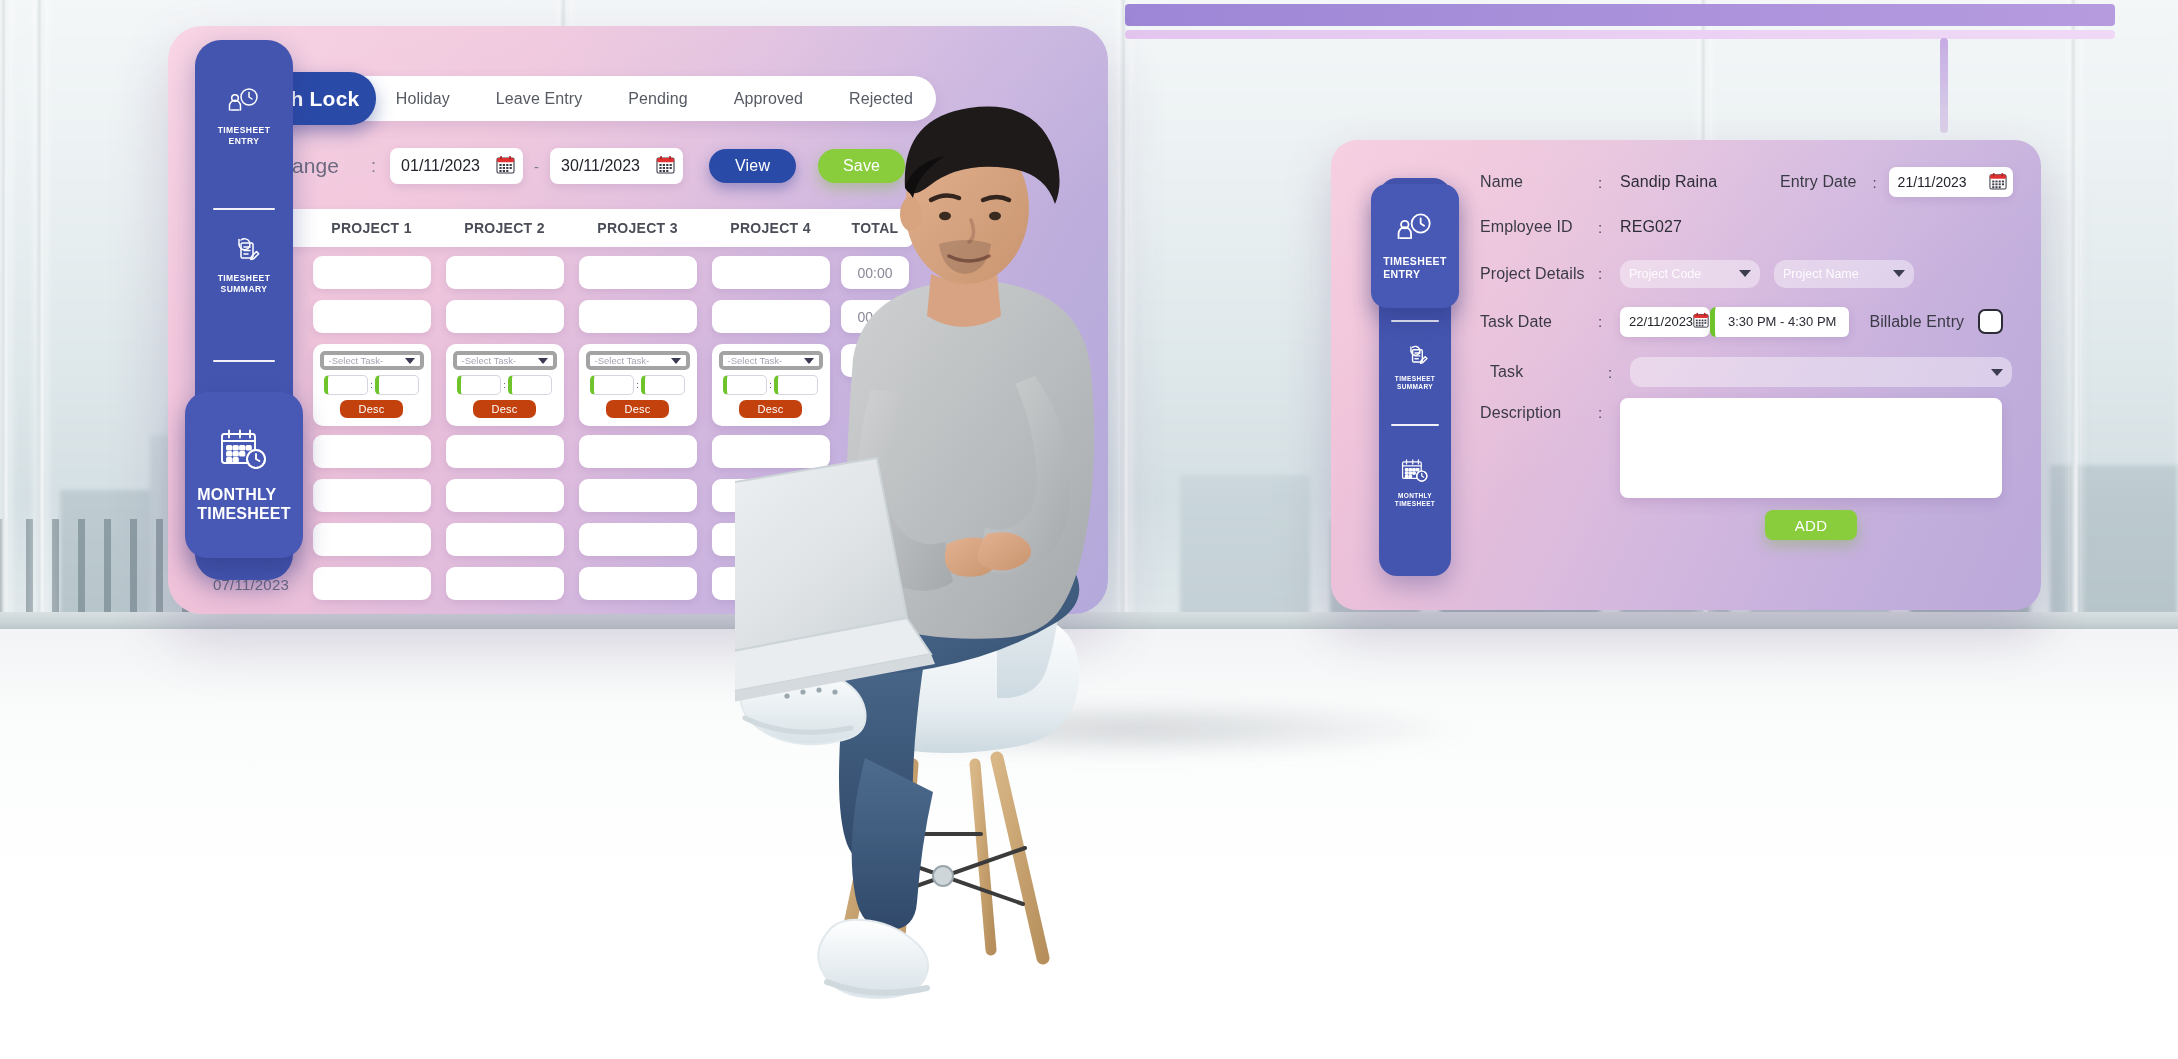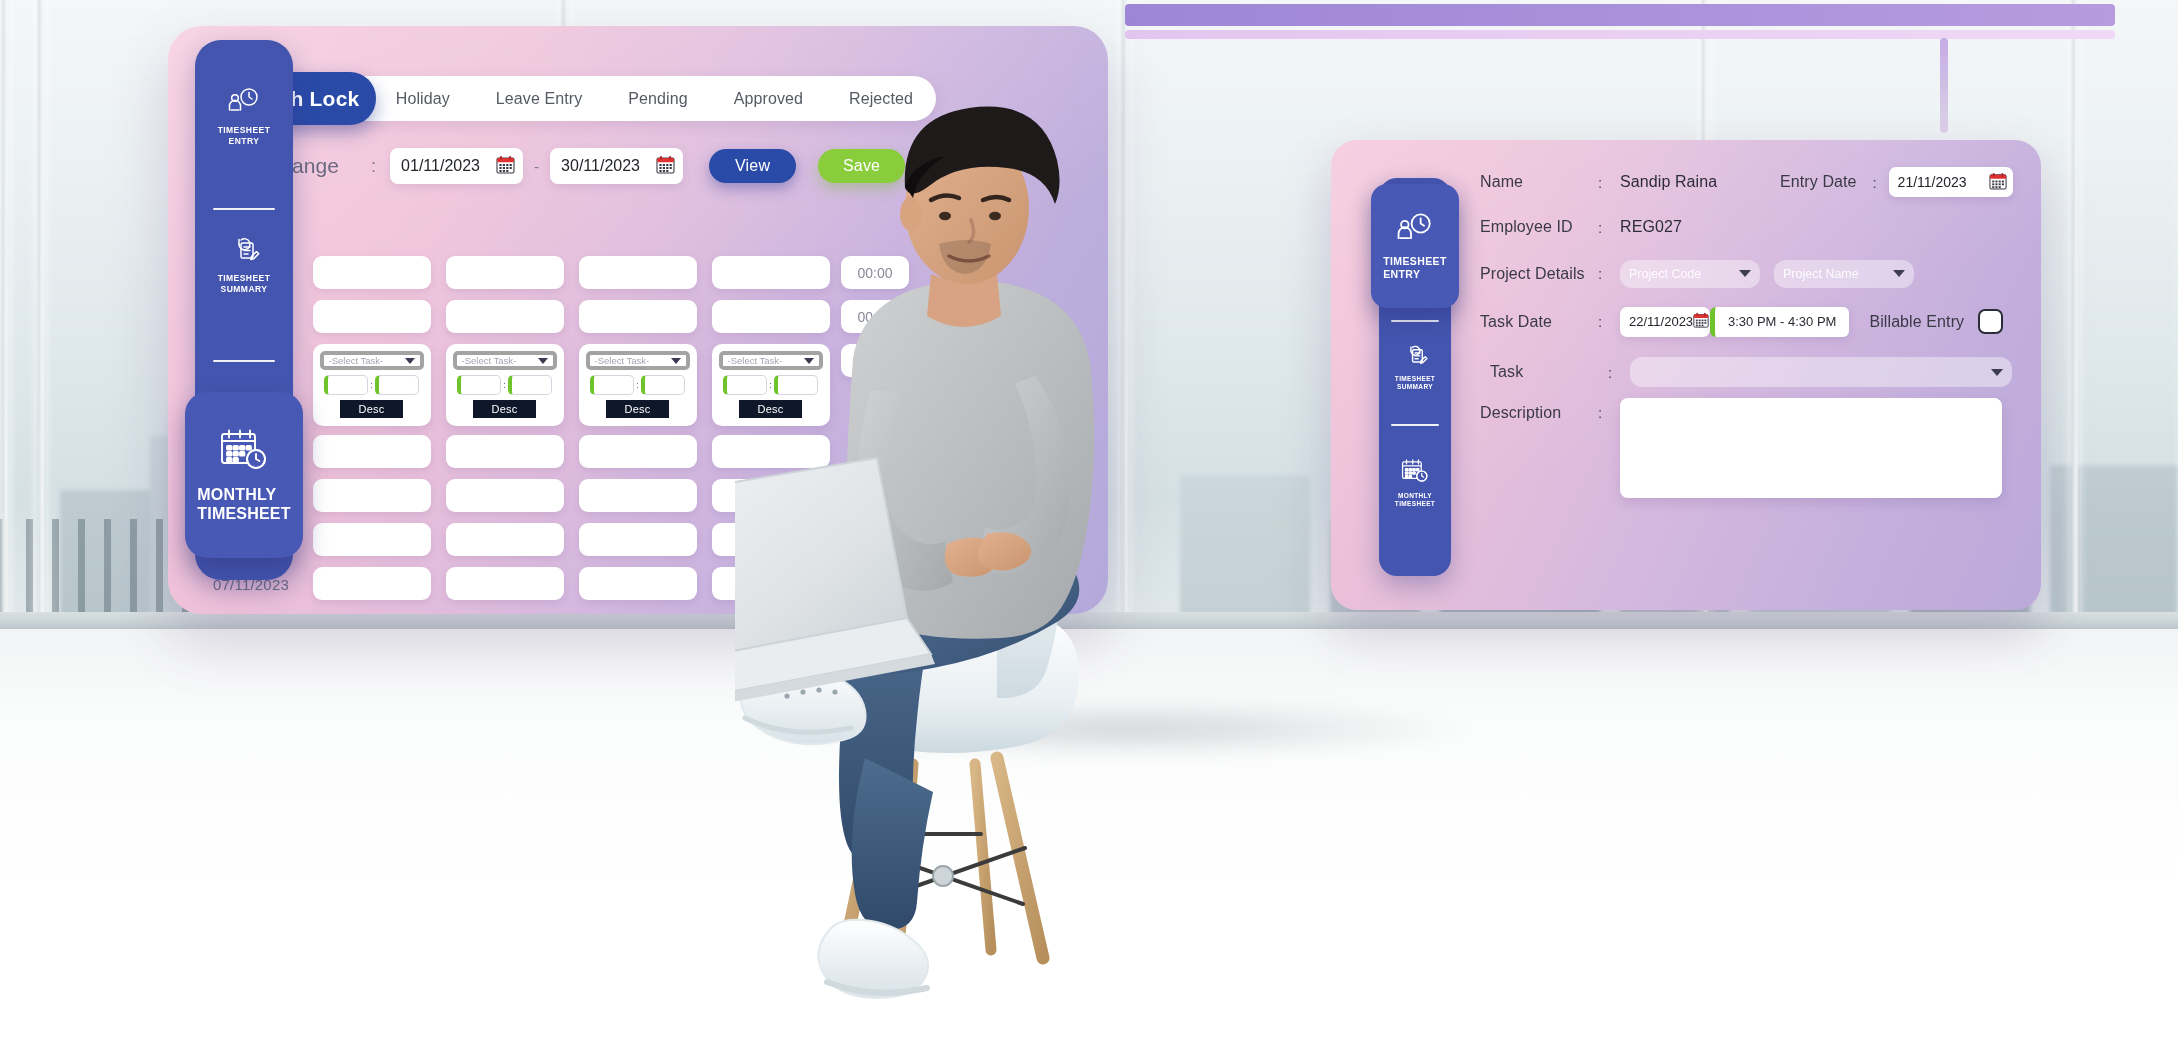--- a/index.html
+++ b/index.html
@@ -187,21 +187,21 @@
     font-size:9.5px; color:#a5a3b3; cursor:pointer;
   }
   .caret { width:0;height:0;border-left:5px solid transparent;border-right:5px solid transparent;border-top:6px solid #3a3b52; }
   .timerow { display:flex; align-items:center; gap:2px; }
   .tinp {
     width:44px; height:20px; background:#fff; border:1px solid #d6d4df; border-radius:5px;
     border-left:4px solid #6fc42b; cursor:text;
   }
   .tcolon { font-size:9px; color:#55536a; }
   .descbtn {
-    width:63px; height:18px; background:#0f172a; color:#fff; border-radius:0;
+    width:63px; height:18px; background:#c2410c; color:#fff; border-radius:7px;
     font-size:11px; display:flex; align-items:center; justify-content:center; cursor:pointer;
     letter-spacing:.2px;
   }
 
   
   .side-card {
     position:absolute; left:1331px; top:140px; width:710px; height:470px;
     border-radius:26px;
     background:
       linear-gradient(115deg,
@@ -440,20 +440,28 @@
               <rect x="10.2" y="15" width="2.2" height="2"></rect>
             </g>
           </svg>
         </span>
       </div>
 
       <div class="btn btn-view">View</div>
       <div class="btn btn-save">Save</div>
     </div>
 
+    <div class="thead">
+      <div class="th c0">Date</div>
+      <div class="th c1">PROJECT 1</div>
+      <div class="th c2">PROJECT 2</div>
+      <div class="th c3">PROJECT 3</div>
+      <div class="th c4">PROJECT 4</div>
+      <div class="th c5">TOTAL</div>
+    </div>
 
     <div class="trow" style="top:230px;">
       <div class="tdate">01/11/2023</div>
       <div class="cellwrap">
           <div class="cell"></div>
         </div>
       <div class="cellwrap">
           <div class="cell"></div>
         </div>
       <div class="cellwrap">
@@ -783,20 +791,23 @@
         <span class="caret-d"></span>
       </div>
     </div>
 
     <div class="frow" style="align-items:flex-start; height:112px;">
       <span class="flabel" style="padding-top:6px;">Description</span>
       <span class="fcolon" style="padding-top:6px;">:</span>
       <div class="descbox"></div>
     </div>
 
+    <div style="display:flex; margin-left:140px; width:382px; justify-content:center;">
+      <div class="btn-add">ADD</div>
+    </div>
   </div>
 
   <div id="person">
     <svg width="420" height="960" viewBox="0 0 420 960" xmlns="http://www.w3.org/2000/svg">
       <defs>
         <linearGradient id="gSweater" x1="0" y1="0" x2="1" y2="1">
           <stop offset="0%" stop-color="#cfd1d2"></stop>
             <stop offset="55%" stop-color="#b9bcbe"></stop>
             <stop offset="100%" stop-color="#a5a9ab"></stop>
         </linearGradient>

